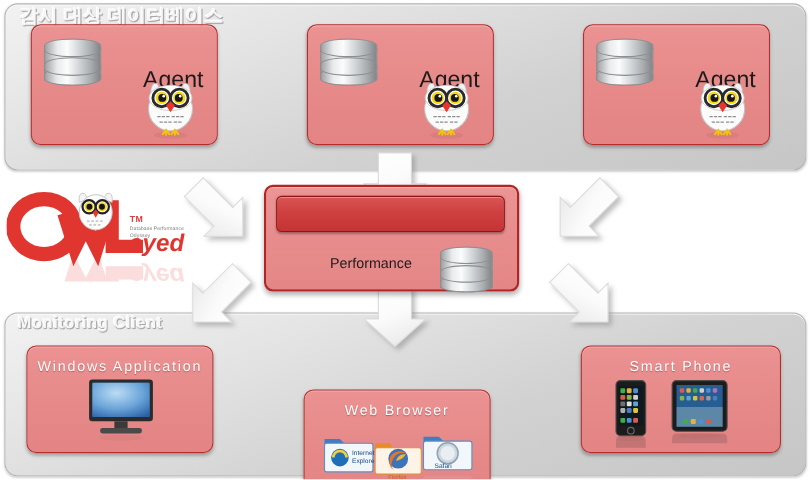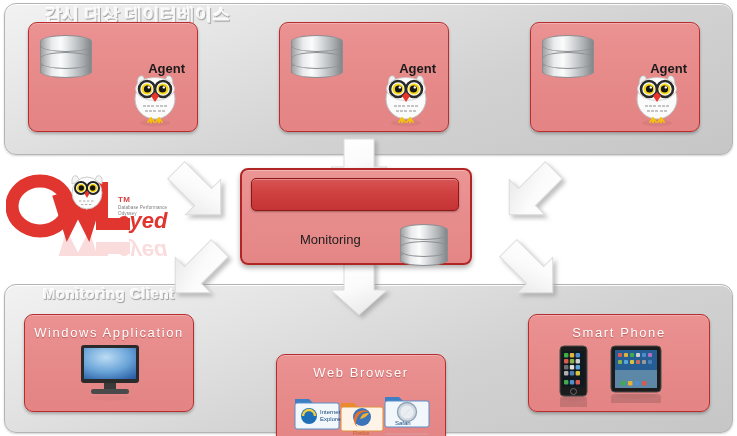--- a/index.html
+++ b/index.html
@@ -30,21 +30,20 @@
     font-size:17px;
     font-weight:bold;
     color:#f6f6f6;
     letter-spacing:.5px;
     text-shadow:
       1px 1px 0 #a9a9a9,
       -1px -1px 0 #ffffff,
       0 1px 1px rgba(120,120,120,.55);
     white-space:nowrap;
     user-select:none;
-    margin-left:27px;
   }
   #title-top{left:18px;top:3px;}
   #title-bottom{left:16px;top:285px;font-size:15px;}
 
   
   .card{
     position:absolute;
     border-radius:9px;
     border:1.6px solid #b72c2c;
     background:linear-gradient(180deg,#eb9292 0%,#e78a8a 45%,#e48484 100%);
@@ -57,22 +56,22 @@
     user-select:none;
   }
 
   
   .agent-card{width:168px;height:108px;top:22px;}
   #agent-card-1{left:28px;}
   #agent-card-2{left:279px;}
   #agent-card-3{left:530px;}
   .agent-label{
     right:12px;top:38px;
-    font-size:13px;color:#1b1b1b;
-    font-weight:bold;
+    font-size:21px;color:#1b1b1b;
+    font-weight:normal;
   }
 
   
   .client-card{width:168px;height:96px;top:314px;}
   #client-card-1{left:24px;}
   #client-card-2{left:276px;margin-top:40px;}
   #client-card-3{left:528px;padding-left:12px;}
   .client-label{
     left:0;right:0;top:10px;
     text-align:center;
@@ -288,21 +287,21 @@
       <path d="M344 262 h30 v28 h13 l-28 25 l-28 -25 h13 z" fill="url(#agrad)" stroke="#dcdcdc" stroke-width="1"></path>
     </g>
 
     <g filter="url(#ashadow)">
       <path transform="rotate(45 528 268)" d="M500 256 h38 v-13 l25 25 l-25 25 v-13 h-38 z" fill="url(#agrad)" stroke="#dcdcdc" stroke-width="1"></path>
     </g>
   </svg>
 
   <div class="card" id="server-card">
     <div id="server-header"></div>
-    <div id="repository-label">Monitoring</div>
+    <div id="repository-label">Performance</div>
   </div>
 
   <div class="db-cyl" style="left:400px;top:222px;width:48px;height:48px;z-index:7;">
     <div class="body" style="top:10px;height:30px;"></div>
     <div class="disc" style="top:28px;height:16px;"></div>
     <div class="disc" style="top:19px;height:16px;"></div>
     <div class="disc" style="top:2px;height:16px;"></div>
   </div>
 
   <div id="logo">

